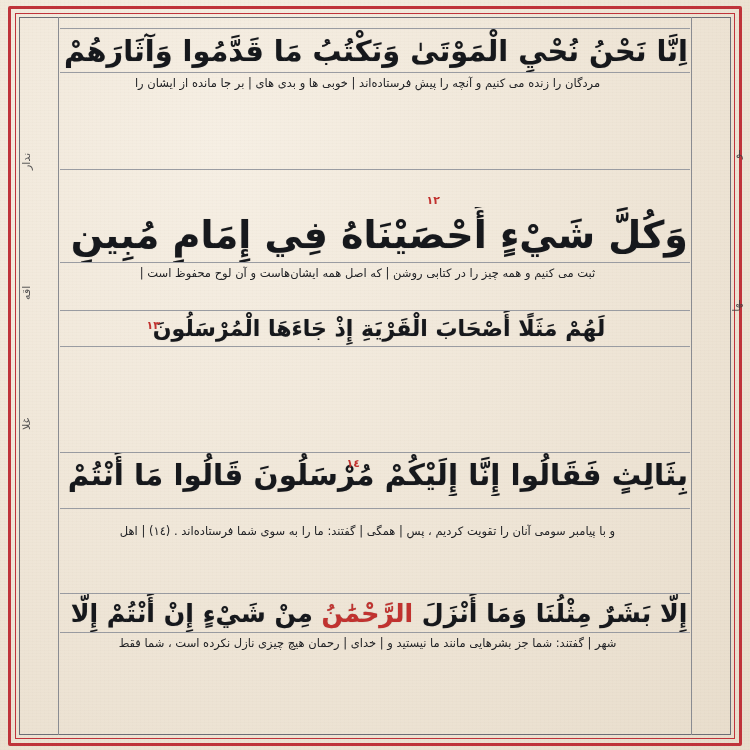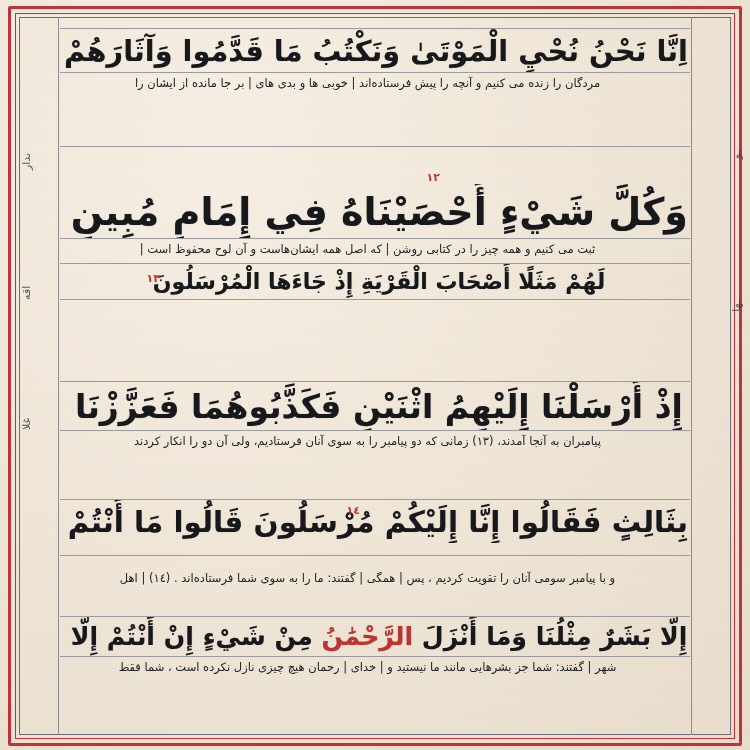--- a/index.html
+++ b/index.html
@@ -193,25 +193,20 @@
       <div class="rule-thin"></div>
       <div class="persian-line">ثبت می کنیم و همه چیز را در کتابی روشن | که اصل همه ایشان‌هاست و آن لوح محفوظ است |</div>
     </div>
 
     <div class="verse-block" style="flex:1 1 0;">
       <div class="ayah-num" style="top:8px; right:530px;">١٣</div>
       <div class="arabic-line" style="font-size: 22px;">لَهُمْ مَثَلًا أَصْحَابَ الْقَرْيَةِ إِذْ جَاءَهَا الْمُرْسَلُونَ</div>
       <div class="rule-thin"></div>
     </div>
 
-    <div class="verse-block" style="flex:1 1 0;">
-      <div class="arabic-line">إِذْ أَرْسَلْنَا إِلَيْهِمُ اثْنَيْنِ فَكَذَّبُوهُمَا فَعَزَّزْنَا</div>
-      <div class="rule-thin"></div>
-      <div class="persian-line">پیامبران به آنجا آمدند، (١٣) زمانی که دو پیامبر را به سوی آنان فرستادیم، ولی آن دو را انکار کردند</div>
-    </div>
 
     <div class="verse-block" style="flex:1 1 0;gap:12px;">
       <div class="ayah-num" style="top:4px; right:330px;">١٤</div>
       <div class="arabic-line" style="font-size: 29.4px;">بِثَالِثٍ فَقَالُوا إِنَّا إِلَيْكُمْ مُرْسَلُونَ قَالُوا مَا أَنْتُمْ</div>
       <div class="rule-thin"></div>
       <div class="persian-line">و با پیامبر سومی آنان را تقویت کردیم ، پس | همگی | گفتند: ما را به سوی شما فرستاده‌اند . (١٤) | اهل</div>
     </div>
 
     <div class="verse-block" style="flex:1 1 0;">
       <div class="arabic-line" id="arabic-line-6" style="font-size: 25.2px;"><span>إِلَّا بَشَرٌ مِثْلُنَا وَمَا أَنْزَلَ </span><span class="hi">الرَّحْمَٰنُ</span><span> مِنْ شَيْءٍ إِنْ أَنْتُمْ إِلَّا</span></div>

